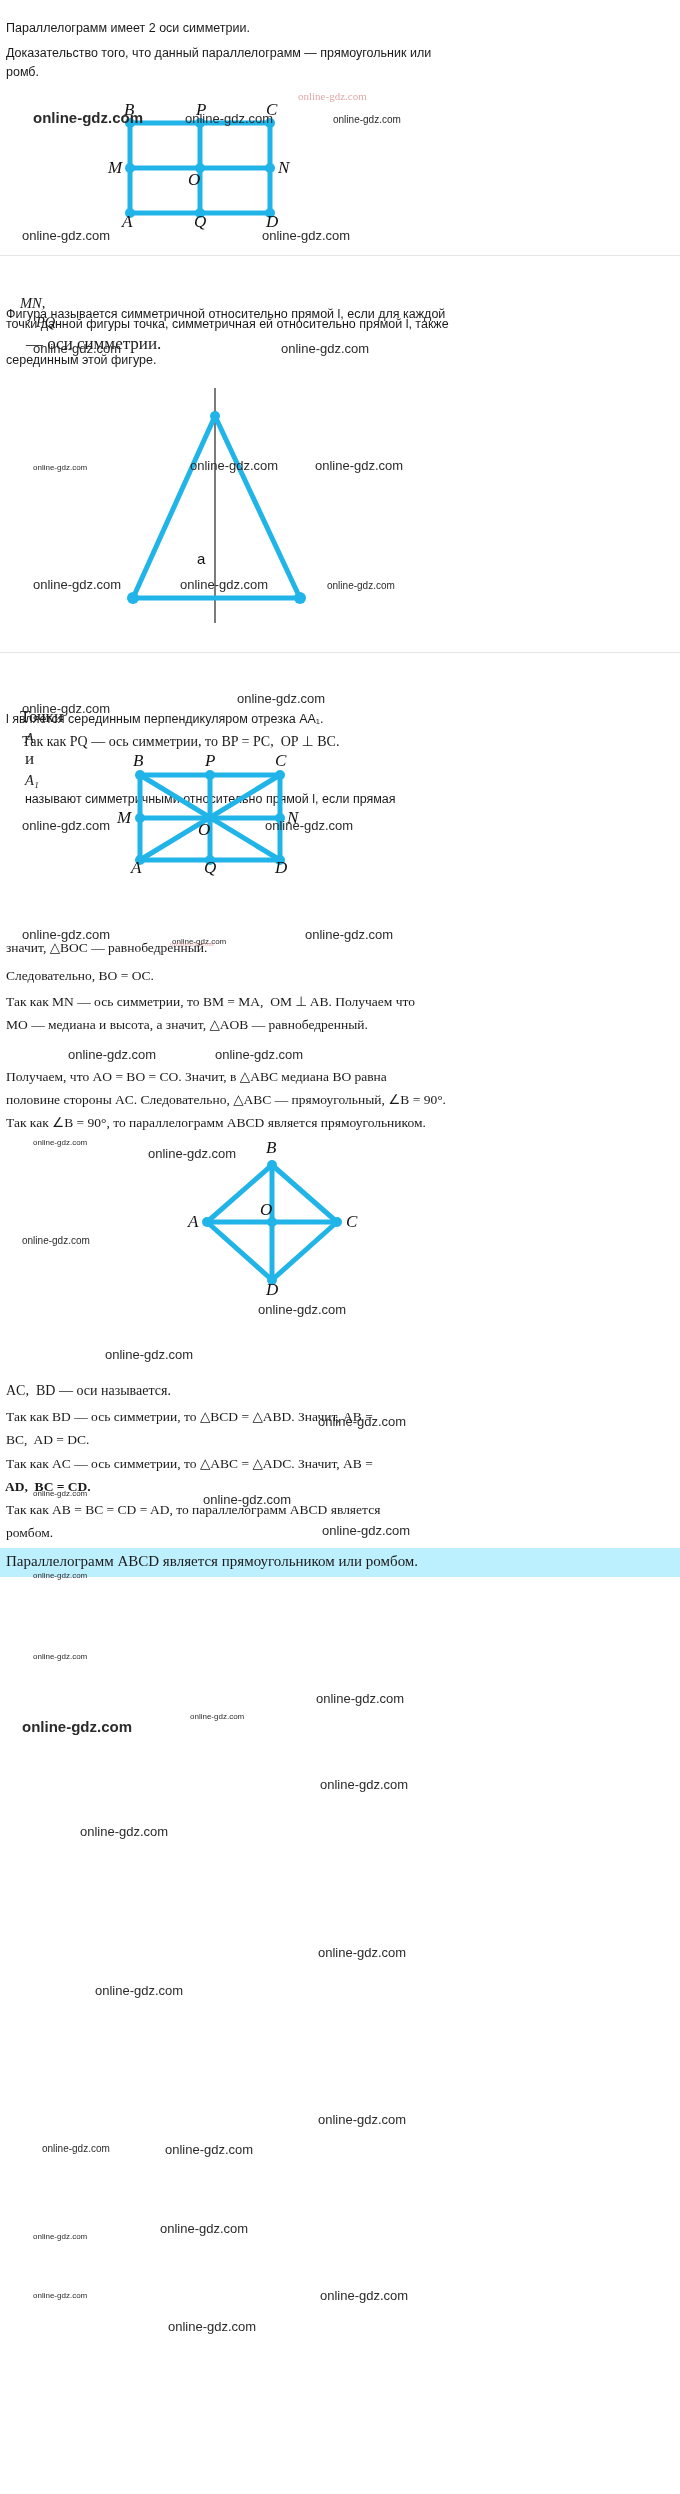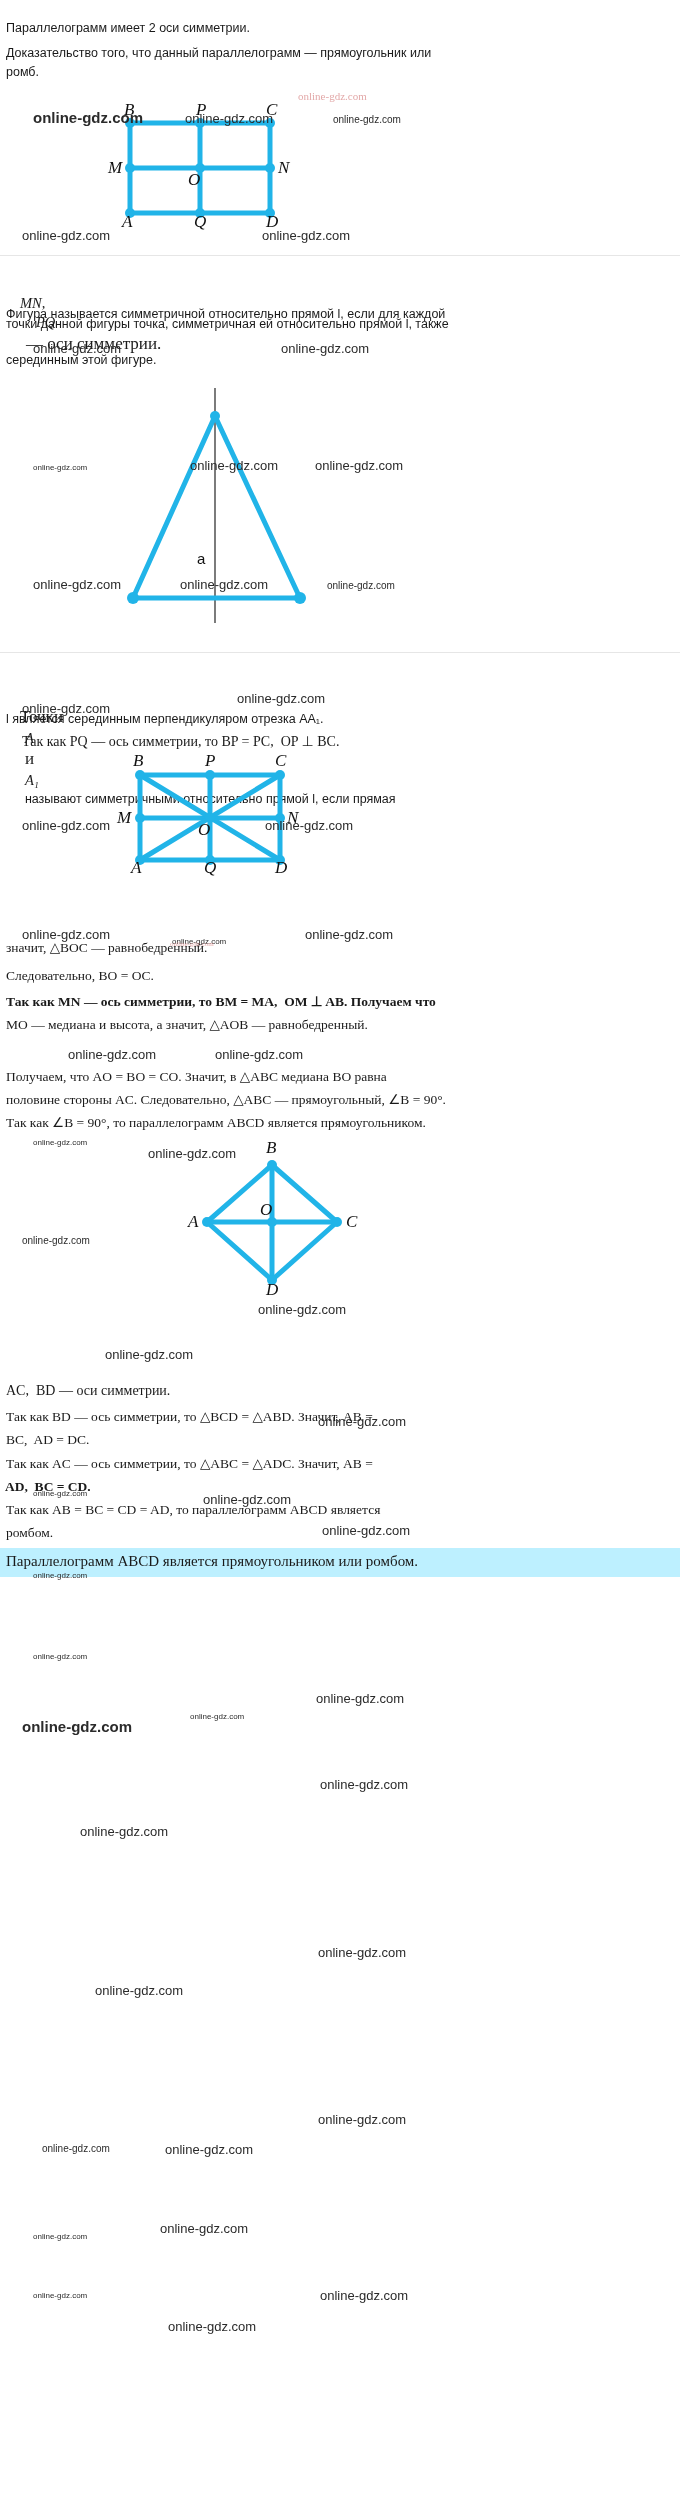--- a/index.html
+++ b/index.html
@@ -180,21 +180,21 @@
     <span class="lbl" style="left:-3px; top:48px;">M</span>
     <span class="lbl" style="left:78px; top:60px;">O</span>
     <span class="lbl" style="left:167px; top:48px;">N</span>
     <span class="lbl" style="left:11px; top:98px;">A</span>
     <span class="lbl" style="left:84px; top:98px;">Q</span>
     <span class="lbl" style="left:155px; top:98px;">D</span>
   </div>
 
   <div class="tline mu" style="left:6px; top:939px; width:670px; font-size:13.5px;">значит, △BOC — равнобедренный.</div>
   <div class="tline mu" style="left:6px; top:967px; width:670px; font-size:13.5px;">Следовательно, BO = OC.</div>
-  <div class="tline mu" style="left:6px; top:993px; width:670px; font-size:13.5px;font-weight:bold;">Так как MN — ось симметрии, то BM = MA,  OM ⊥ AB. Получаем что</div>
+  <div class="tline mu" style="left:6px; top:993px; width:670px; font-size:13.5px;">Так как MN — ось симметрии, то BM = MA,  OM ⊥ AB. Получаем что</div>
   <div class="tline mu" style="left:6px; top:1016px; width:670px; font-size:13.5px;">MO — медиана и высота, а значит, △AOB — равнобедренный.</div>
   <div class="tline mu" style="left:6px; top:1068px; width:670px; font-size:13.5px;">Получаем, что AO = BO = CO. Значит, в △ABC медиана BO равна</div>
   <div class="tline mu" style="left:6px; top:1091px; width:670px; font-size:13.5px;">половине стороны AC. Следовательно, △ABC — прямоугольный, ∠B = 90°.</div>
   <div class="tline mu" style="left:6px; top:1114px; width:670px; font-size:13.5px;">Так как ∠B = 90°, то параллелограмм ABCD является прямоугольником.</div>
 
   <div class="fig" style="left:182px; top:1150px;">
     <svg width="180" height="150" viewBox="0 0 180 150">
       <g stroke="#21b4e8" stroke-width="5" fill="none" stroke-linejoin="round" stroke-linecap="round">
         <polygon points="90,15 155,72 90,130 25,72"></polygon>
         <line x1="25" y1="72" x2="155" y2="72"></line>
@@ -208,21 +208,21 @@
         <circle cx="90" cy="72" r="5"></circle>
       </g>
     </svg>
     <span class="lbl" style="left:84px; top:-12px;">B</span>
     <span class="lbl" style="left:6px; top:62px;">A</span>
     <span class="lbl" style="left:78px; top:50px;">O</span>
     <span class="lbl" style="left:164px; top:62px;">C</span>
     <span class="lbl" style="left:84px; top:130px;">D</span>
   </div>
 
-  <div class="tline mu" style="left:6px; top:1382px; width:670px; font-size:14px;">AC,  BD — оси симметрии.</div>
+  <div class="tline mu" style="left:6px; top:1382px; width:670px; font-size:14px;">AC,  BD — оси называется.</div>
   <div class="tline mu" style="left:6px; top:1408px; width:670px; font-size:13.5px;">Так как BD — ось симметрии, то △BCD = △ABD. Значит, AB =</div>
   <div class="tline mu" style="left:6px; top:1431px; width:670px; font-size:13.5px;">BC,  AD = DC.</div>
   <div class="tline mu" style="left:6px; top:1455px; width:670px; font-size:13.5px;">Так как AC — ось симметрии, то △ABC = △ADC. Значит, AB =</div>
   <div class="tline mu" style="left:5px; top:1478px; width:670px; font-size:13.5px;font-weight:bold;">AD,  BC = CD.</div>
   <div class="tline mu" style="left:6px; top:1501px; width:670px; font-size:13.5px;">Так как AB = BC = CD = AD, то параллелограмм ABCD является</div>
   <div class="tline mu" style="left:6px; top:1524px; width:670px; font-size:13.5px;">ромбом.</div>
 
   <div class="final" style="top:1548px;">Параллелограмм ABCD является прямоугольником или ромбом.</div>
 
   <div id="wm-layer">

